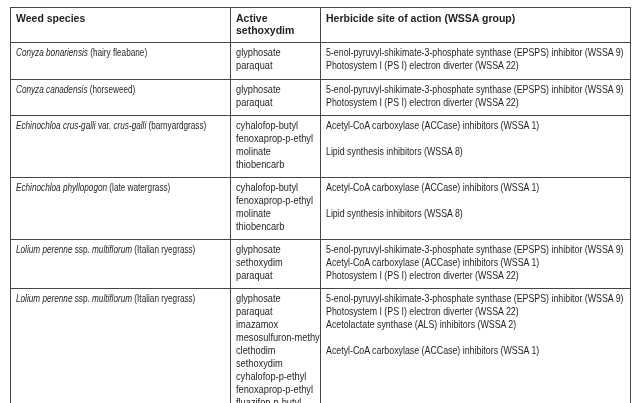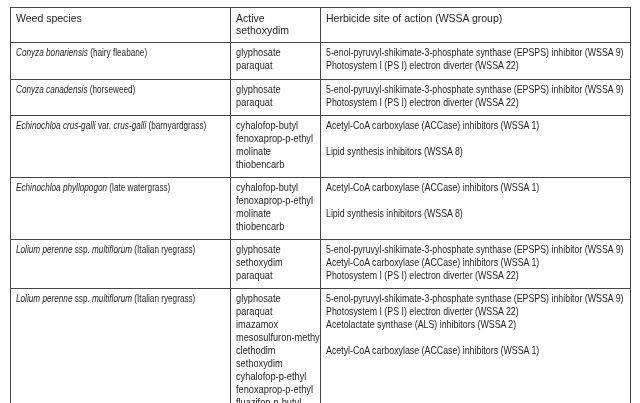--- a/index.html
+++ b/index.html
@@ -23,21 +23,21 @@
     font-size:10.5px;
   }
   th,td{
     border:1px solid var(--border);
     vertical-align:top;
     text-align:left;
     padding:3px 4px 6px 5px;
     overflow:hidden;
   }
   th{
-    font-weight:normal;
+    font-weight:bold;
     font-size:10.5px;
     height:21px;
     padding-top:4px;
   }
   .line{
     white-space:nowrap;
     line-height:13px;
     transform-origin:0 50%;
   }
   td.species-cell .line{transform:scaleX(0.78);}

